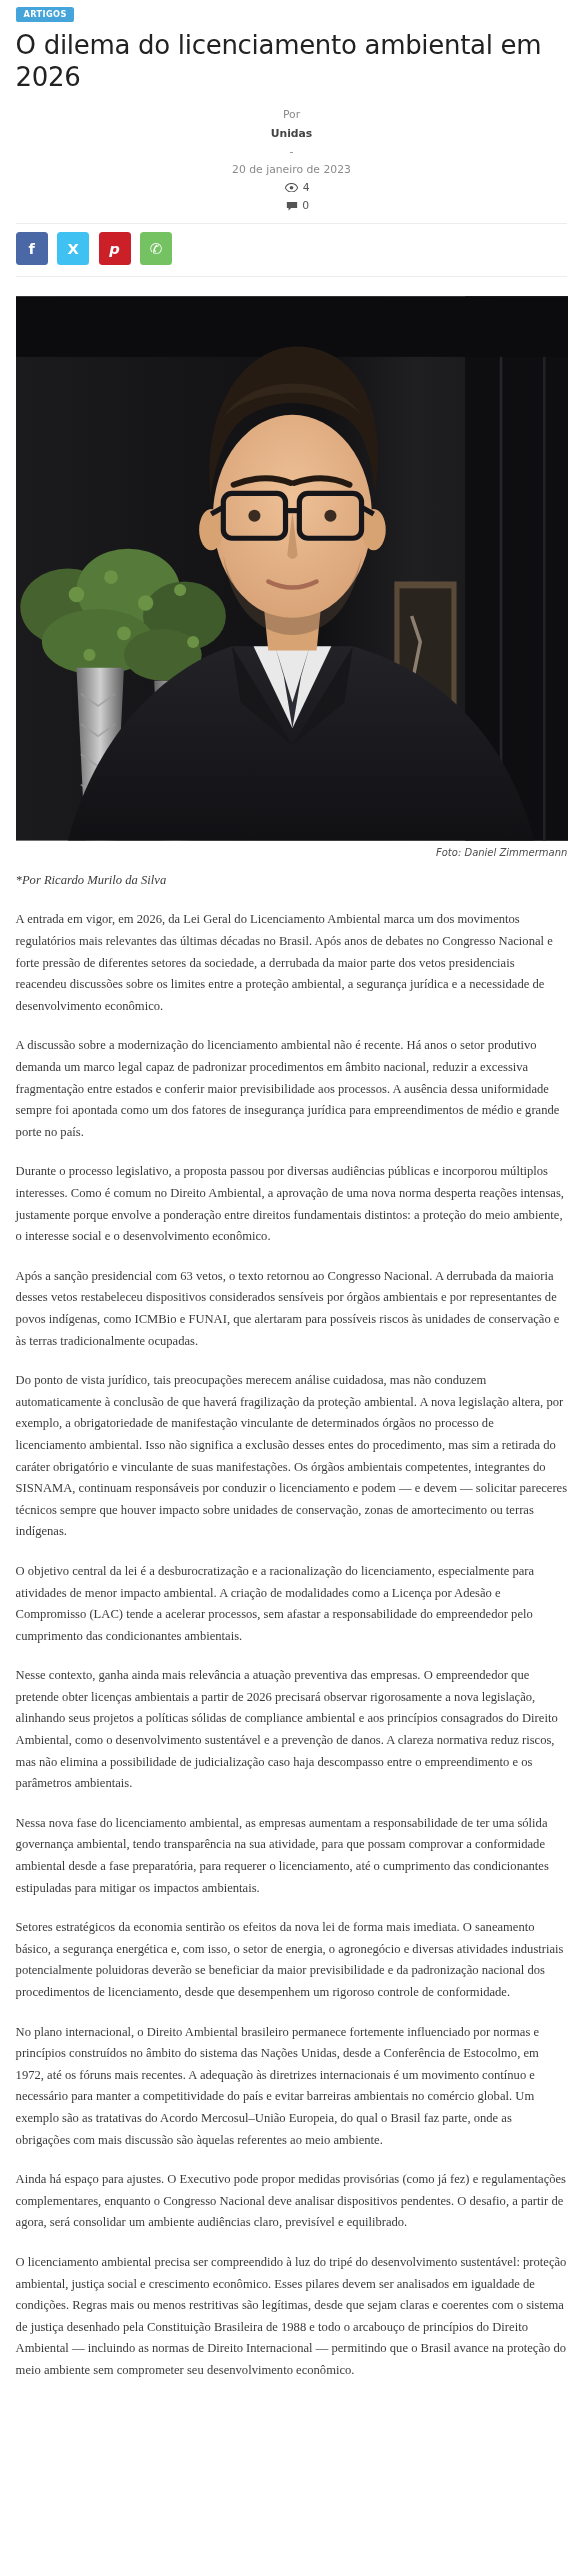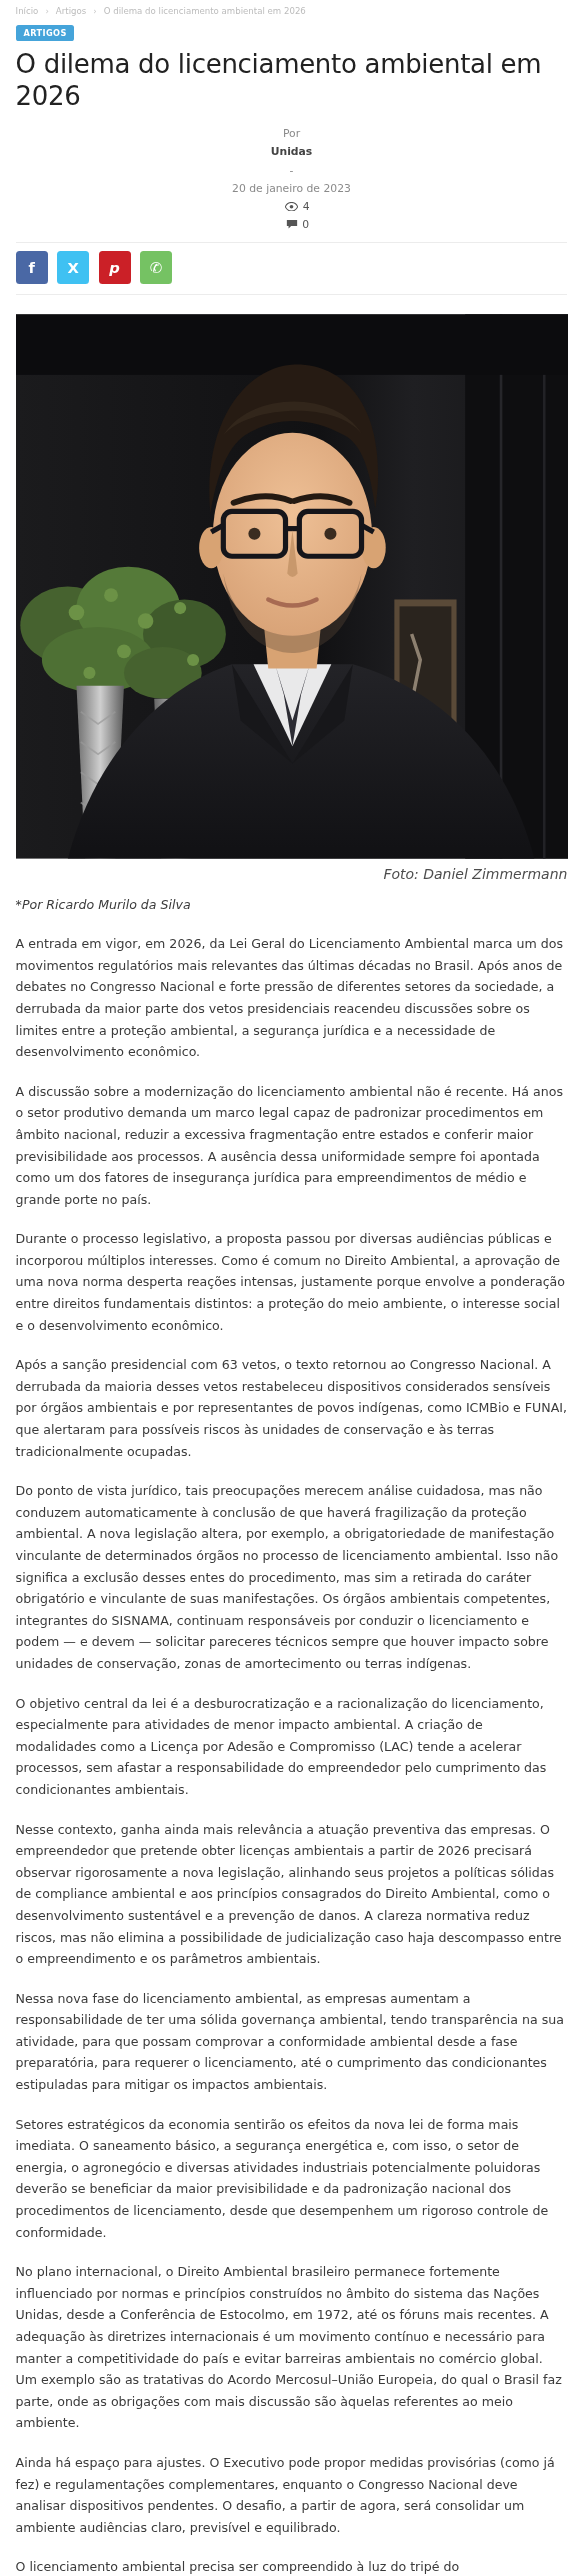--- a/index.html
+++ b/index.html
@@ -50,42 +50,35 @@
   .share-twitter  { background:#3fc1f2; }
   .share-pinterest{ background:#cb2027; }
   .share-whatsapp { background:#75c263; }
   .share-btn .glyph { pointer-events:none; }
   .share-pinterest .glyph { font-style:italic; }
 
   
   .photo-frame { margin:19px 0 3.5px 0; width:552px; height:545px; overflow:hidden; }
   .photo-frame svg { display:block; }
   .photo-credit {
-    text-align:right; font-size:14px; font-style:italic; color:#4d4d4d;
+    text-align:right; font-size:10px; font-style:italic; color:#4d4d4d;
     padding:2.6px 0 12px 0;
   }
 
   
   .article { font-size:12.6px; line-height:21.6px; color:#3b3b3b; }
-  .article p { margin:0 0 18px 0; }
+  .article p { margin:0 0 18px 0;font-family:Liberation Serif, serif; }
   .author-intro { font-style:italic; margin:5.2px 0 21px 0; }
 </style>
 </head>
 <body>
 
 <div class="wrap">
 
   
-  <nav class="breadcrumb">
-    <span class="crumb">Início</span>
-    <span class="sep">›</span>
-    <span class="crumb">Artigos</span>
-    <span class="sep">›</span>
-    <span class="crumb">O dilema do licenciamento ambiental em 2026</span>
-  </nav>
 
   
   <span class="badge">ARTIGOS</span>
 
   
   <h1 class="title">O dilema do licenciamento ambiental em 2026</h1>
 
   
   <div class="byline">
     <span>Por</span>

